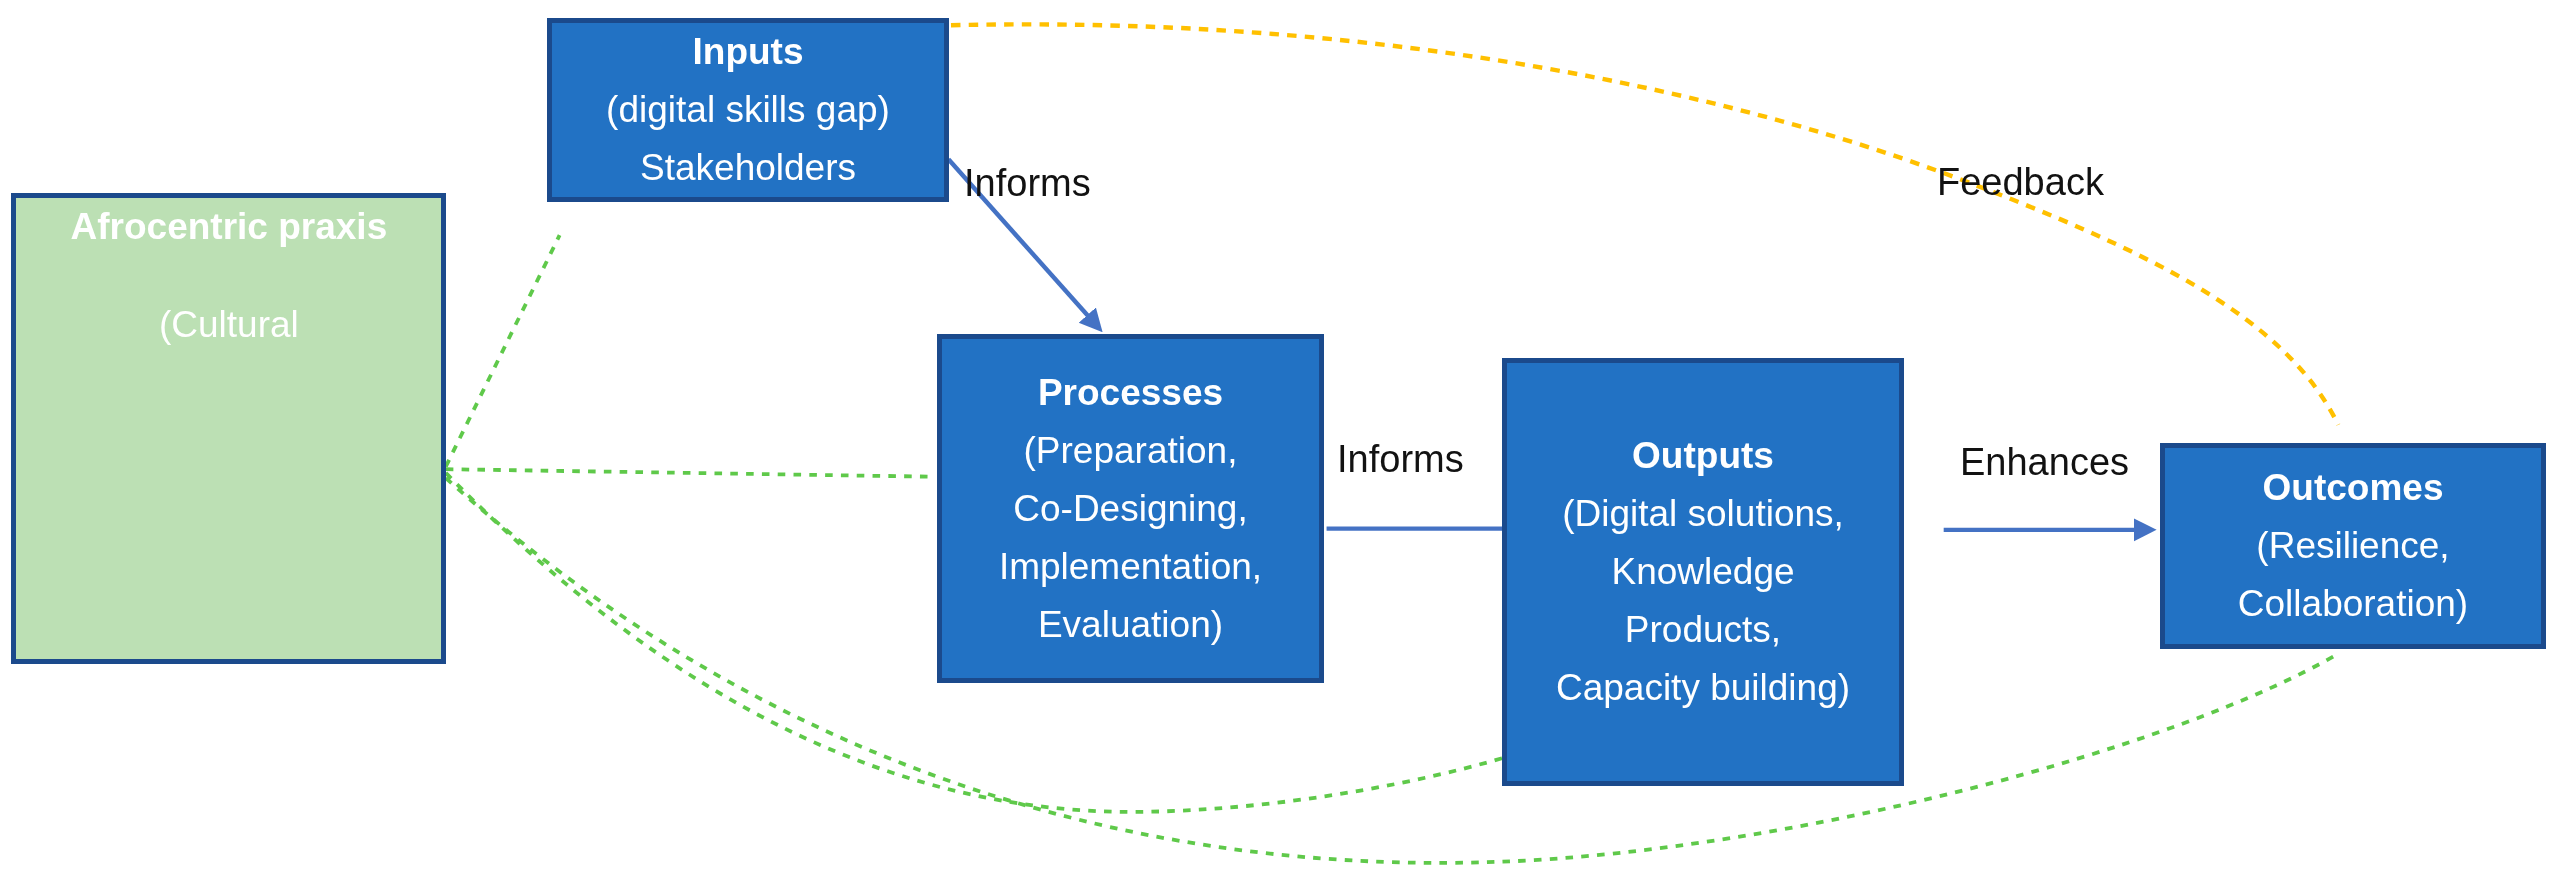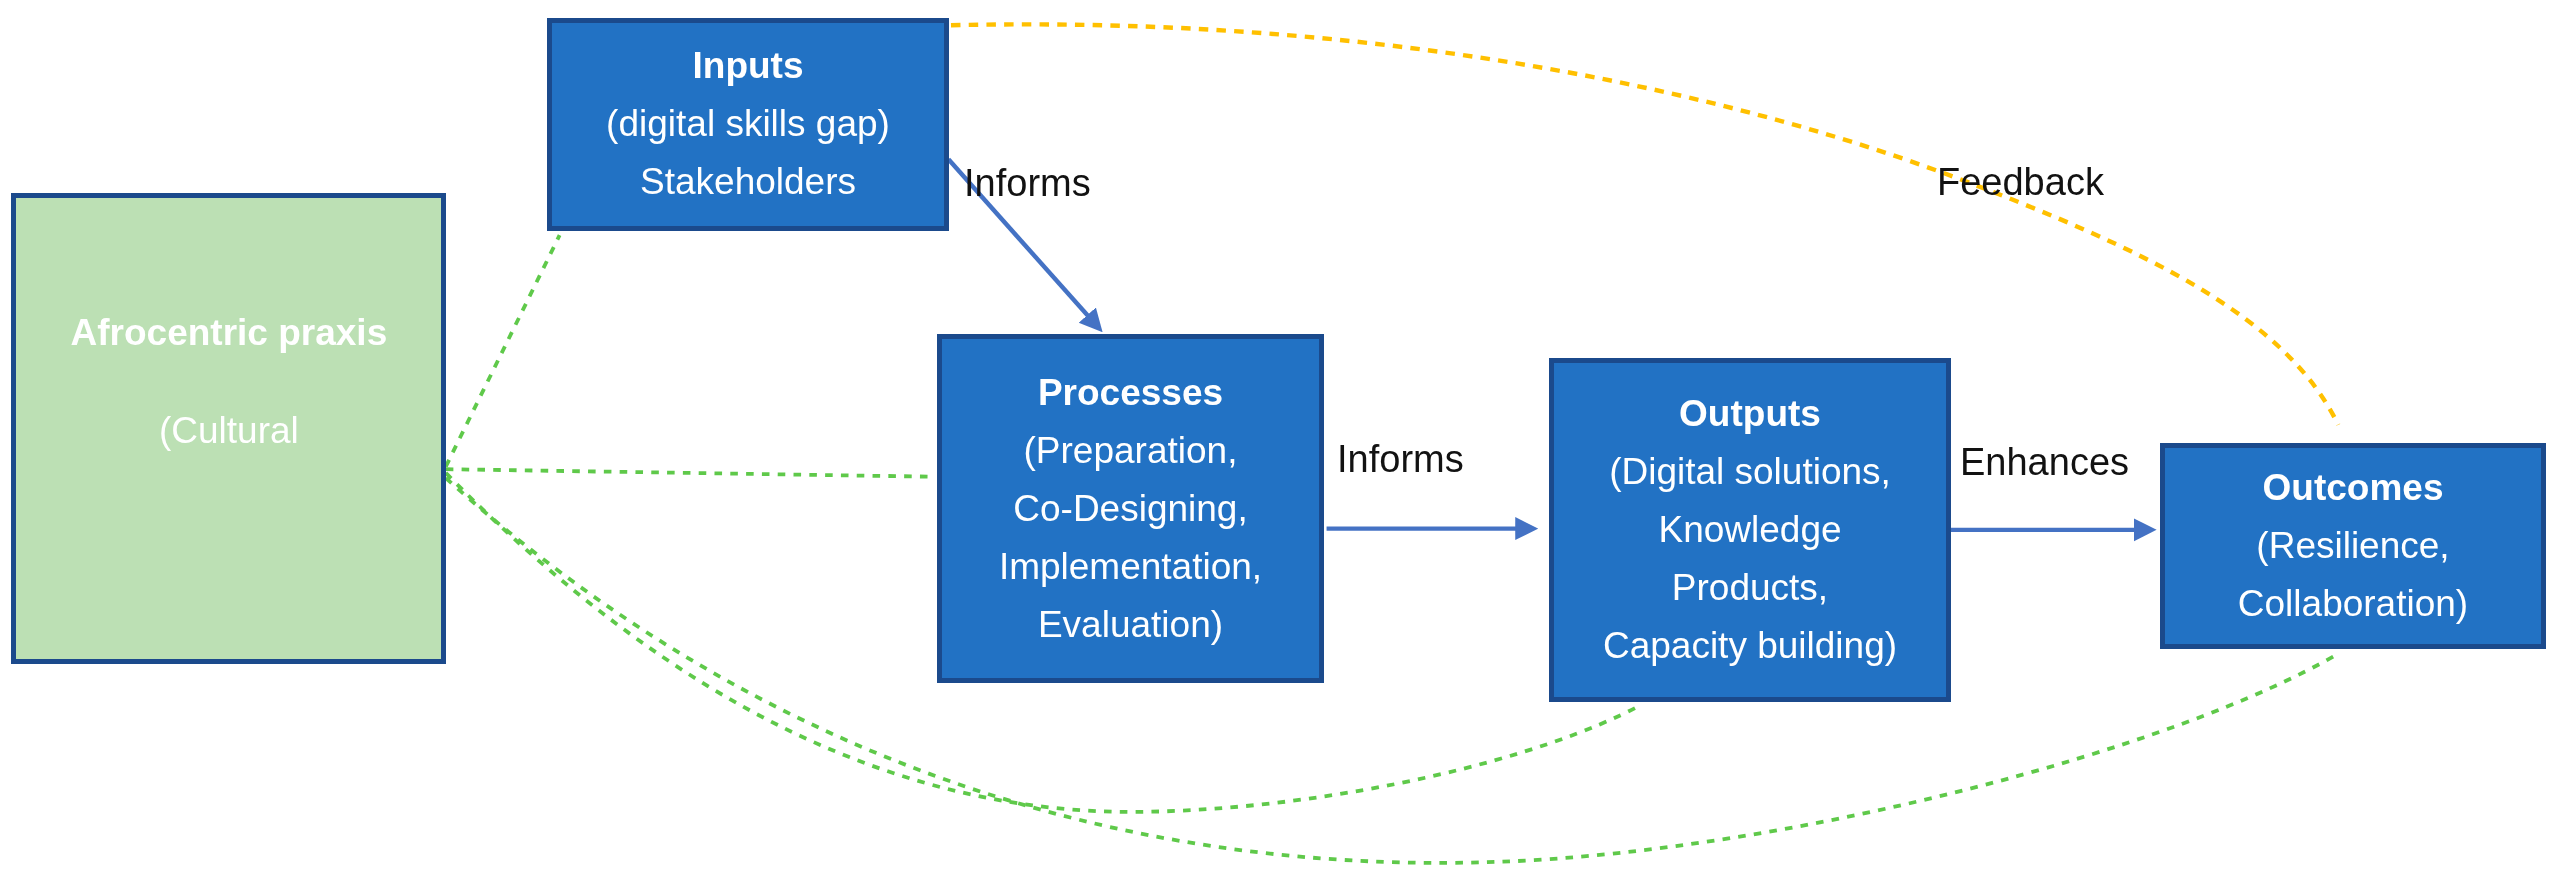--- a/index.html
+++ b/index.html
@@ -30,21 +30,20 @@
     justify-content: center;
     text-align: center;
     color: #ffffff;
     font-size: 37px;
     line-height: 58px;
   }
   .node.blue  { background: #2272C4; }
   .node.green {
     background: #BCE0B4;
     justify-content: flex-start;
-    padding-top: 106px;
   }
   .node .title { font-weight: bold; }
   .node.green .title { margin-bottom: 40px; }
   .node.green .line { line-height: 57px; }
   .edge-label {
     position: absolute;
     color: #121212;
     font-size: 38px;
     white-space: nowrap;
     line-height: 44px;
@@ -77,35 +76,35 @@
     <path d="M 2097 836 L 2399 836" fill="none" stroke="#4472C4" stroke-width="7" marker-end="url(#arrowBlue)"></path>
 
     <path d="M 3073 838 L 3377 838" fill="none" stroke="#4472C4" stroke-width="7" marker-end="url(#arrowBlue)"></path>
   </svg>
 
   <div class="node green" style="left:11.4px; top:193px; width:435px; height:471px;">
     <div class="title">Afrocentric praxis</div>
     <div class="line">(Cultural</div>
   </div>
 
-  <div class="node blue" style="left:547px; top:17.7px; width:402px; height:213px;">
+  <div class="node blue" style="left:547px; top:17.7px; width:402px; height:184px;">
     <div class="title">Inputs</div>
     <div class="line">(digital skills gap)</div>
     <div class="line">Stakeholders</div>
   </div>
 
   <div class="node blue" style="left:937px; top:334px; width:387px; height:349px;">
     <div class="title">Processes</div>
     <div class="line">(Preparation,</div>
     <div class="line">Co-Designing,</div>
     <div class="line">Implementation,</div>
     <div class="line">Evaluation)</div>
   </div>
 
-  <div class="node blue" style="left:1549px; top:358px; width:402px; height:344px;">
+  <div class="node blue" style="left:1502px; top:358px; width:402px; height:428px;">
     <div class="title">Outputs</div>
     <div class="line">(Digital solutions,</div>
     <div class="line">Knowledge</div>
     <div class="line">Products,</div>
     <div class="line">Capacity building)</div>
   </div>
 
   <div class="node blue" style="left:2160px; top:443px; width:386px; height:206px;">
     <div class="title">Outcomes</div>
     <div class="line">(Resilience,</div>

